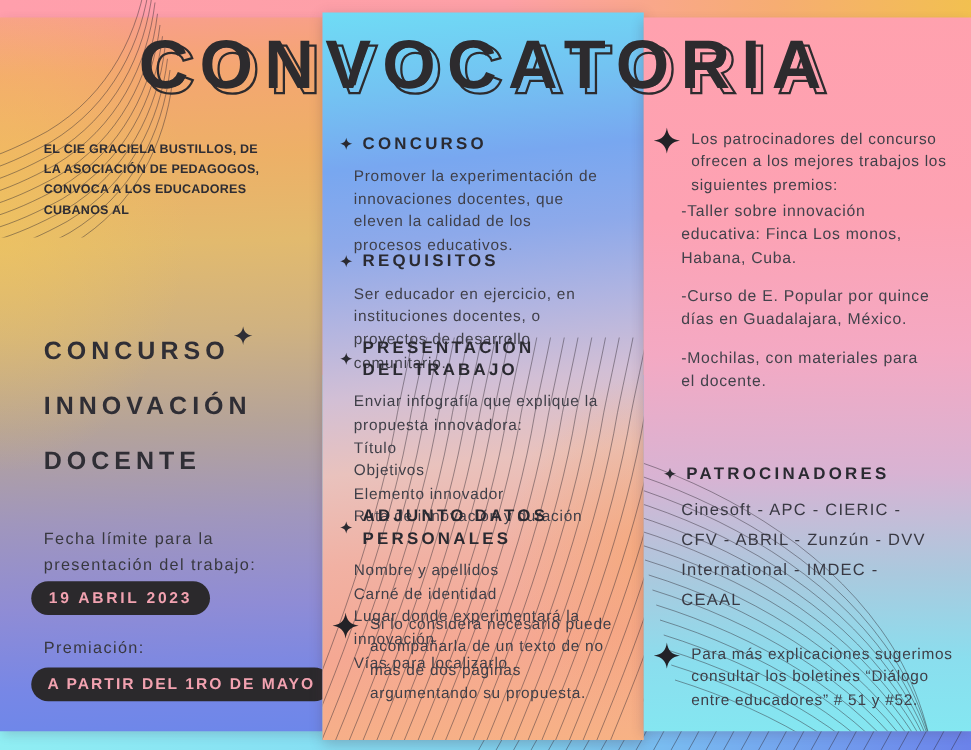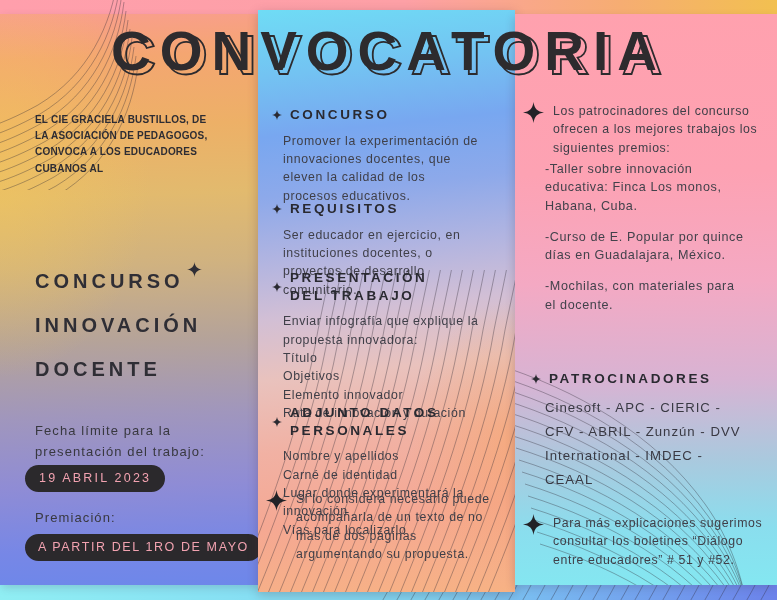--- a/index.html
+++ b/index.html
@@ -47,21 +47,21 @@
   .abs{position:absolute;}
 
   
   .intro{top:98px;left:35px;width:216px;font-size:10px;font-weight:700;line-height:1.62;letter-spacing:.2px;color:#2e2d33;}
   .contest{top:256px;left:35px;color:#2f2e35;}
   .contest-line{font-size:20px;font-weight:800;letter-spacing:4px;margin-bottom:21px;white-space:nowrap;}
   .contest-line .sparkle{display:inline-block;transform:translateY(-11px);margin-left:3px;}
   .small-label{font-size:13px;letter-spacing:1.1px;line-height:1.6;color:#38383f;}
   .lbl-fecha{top:407px;left:35px;}
   .lbl-prem{top:494px;left:35px;}
-  .badge{display:inline-block;background:#2b292c;color:#f2a2b0;border-radius:999px;font-weight:400;white-space:nowrap;}
+  .badge{display:inline-block;background:#2b292c;color:#f2a2b0;border-radius:999px;font-weight:700;white-space:nowrap;}
   .badge-1{top:451px;left:25px;font-size:12.5px;letter-spacing:2.2px;padding:6px 14px 7px;}
   .badge-2{top:520px;left:25px;font-size:12.5px;letter-spacing:1.6px;padding:6px 13px 7px;}
 
   
   .sec-head{display:flex;align-items:center;gap:8px;color:#2a2a31;}
   .sec-head .label{font-size:13.5px;font-weight:800;letter-spacing:2.6px;line-height:1.3;}
   .body-txt{font-size:12.3px;letter-spacing:.6px;line-height:1.5;color:#3f3f48;}
   .note{display:flex;gap:9px;align-items:flex-start;}
   .note .star-big{flex:0 0 auto;margin-top:0;}
 

